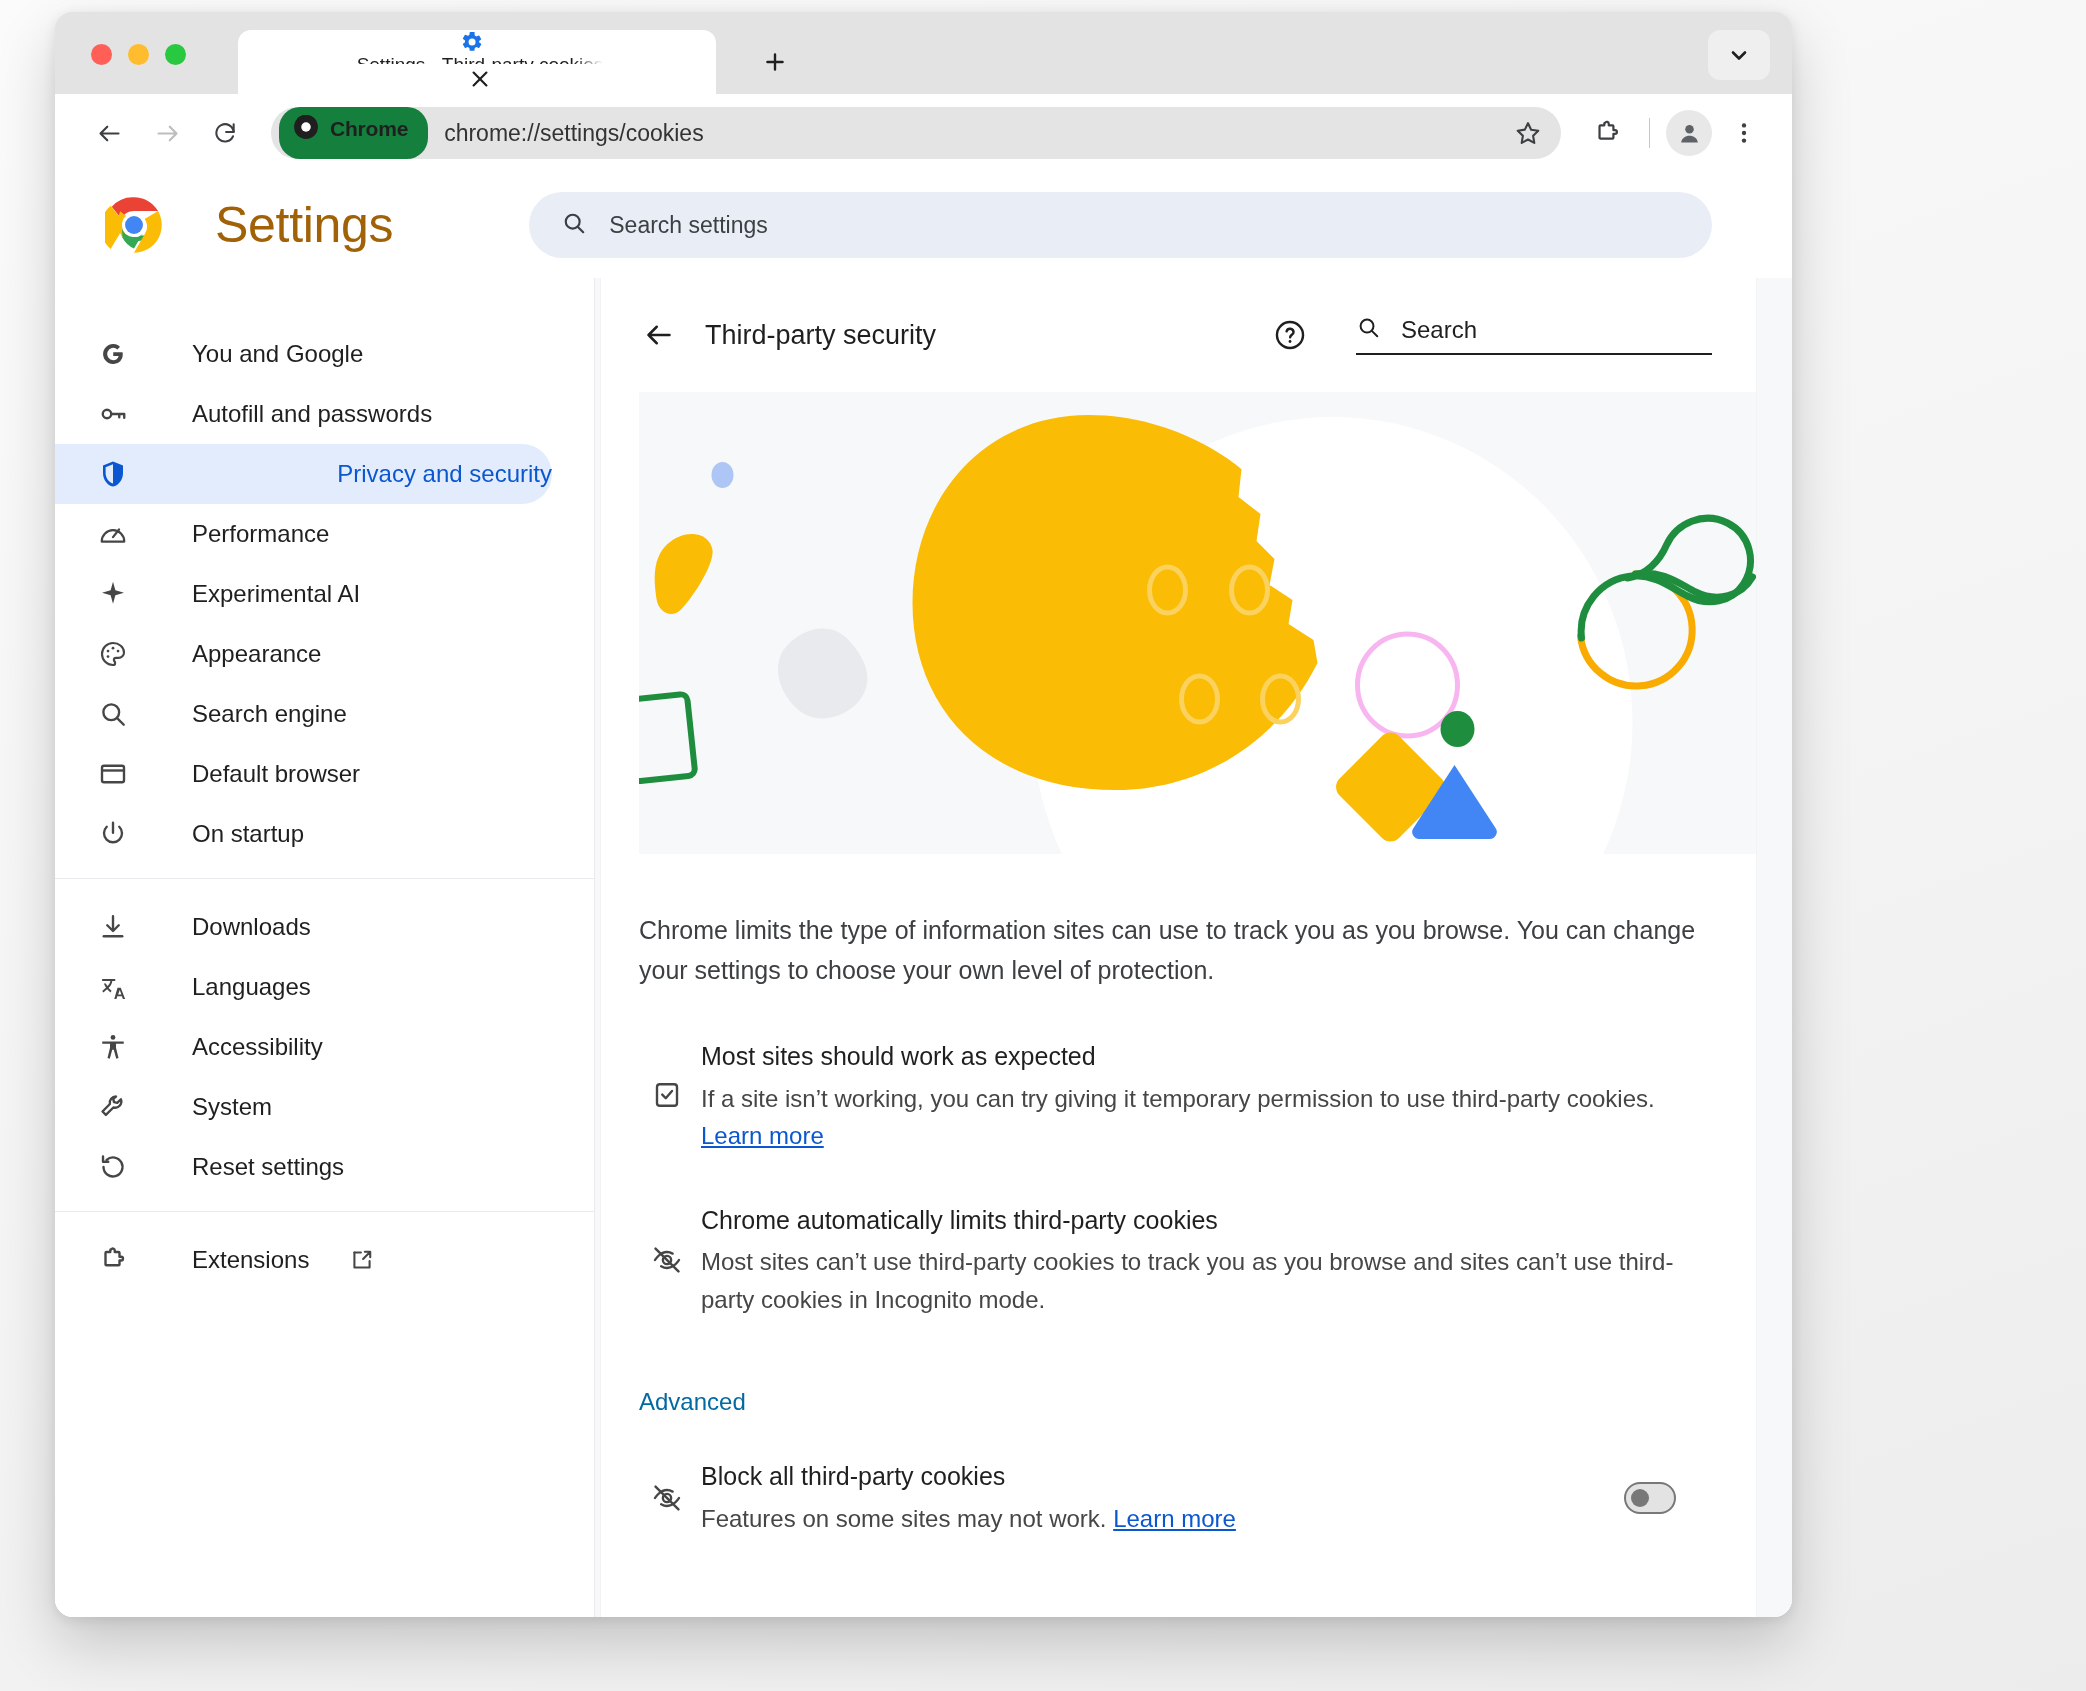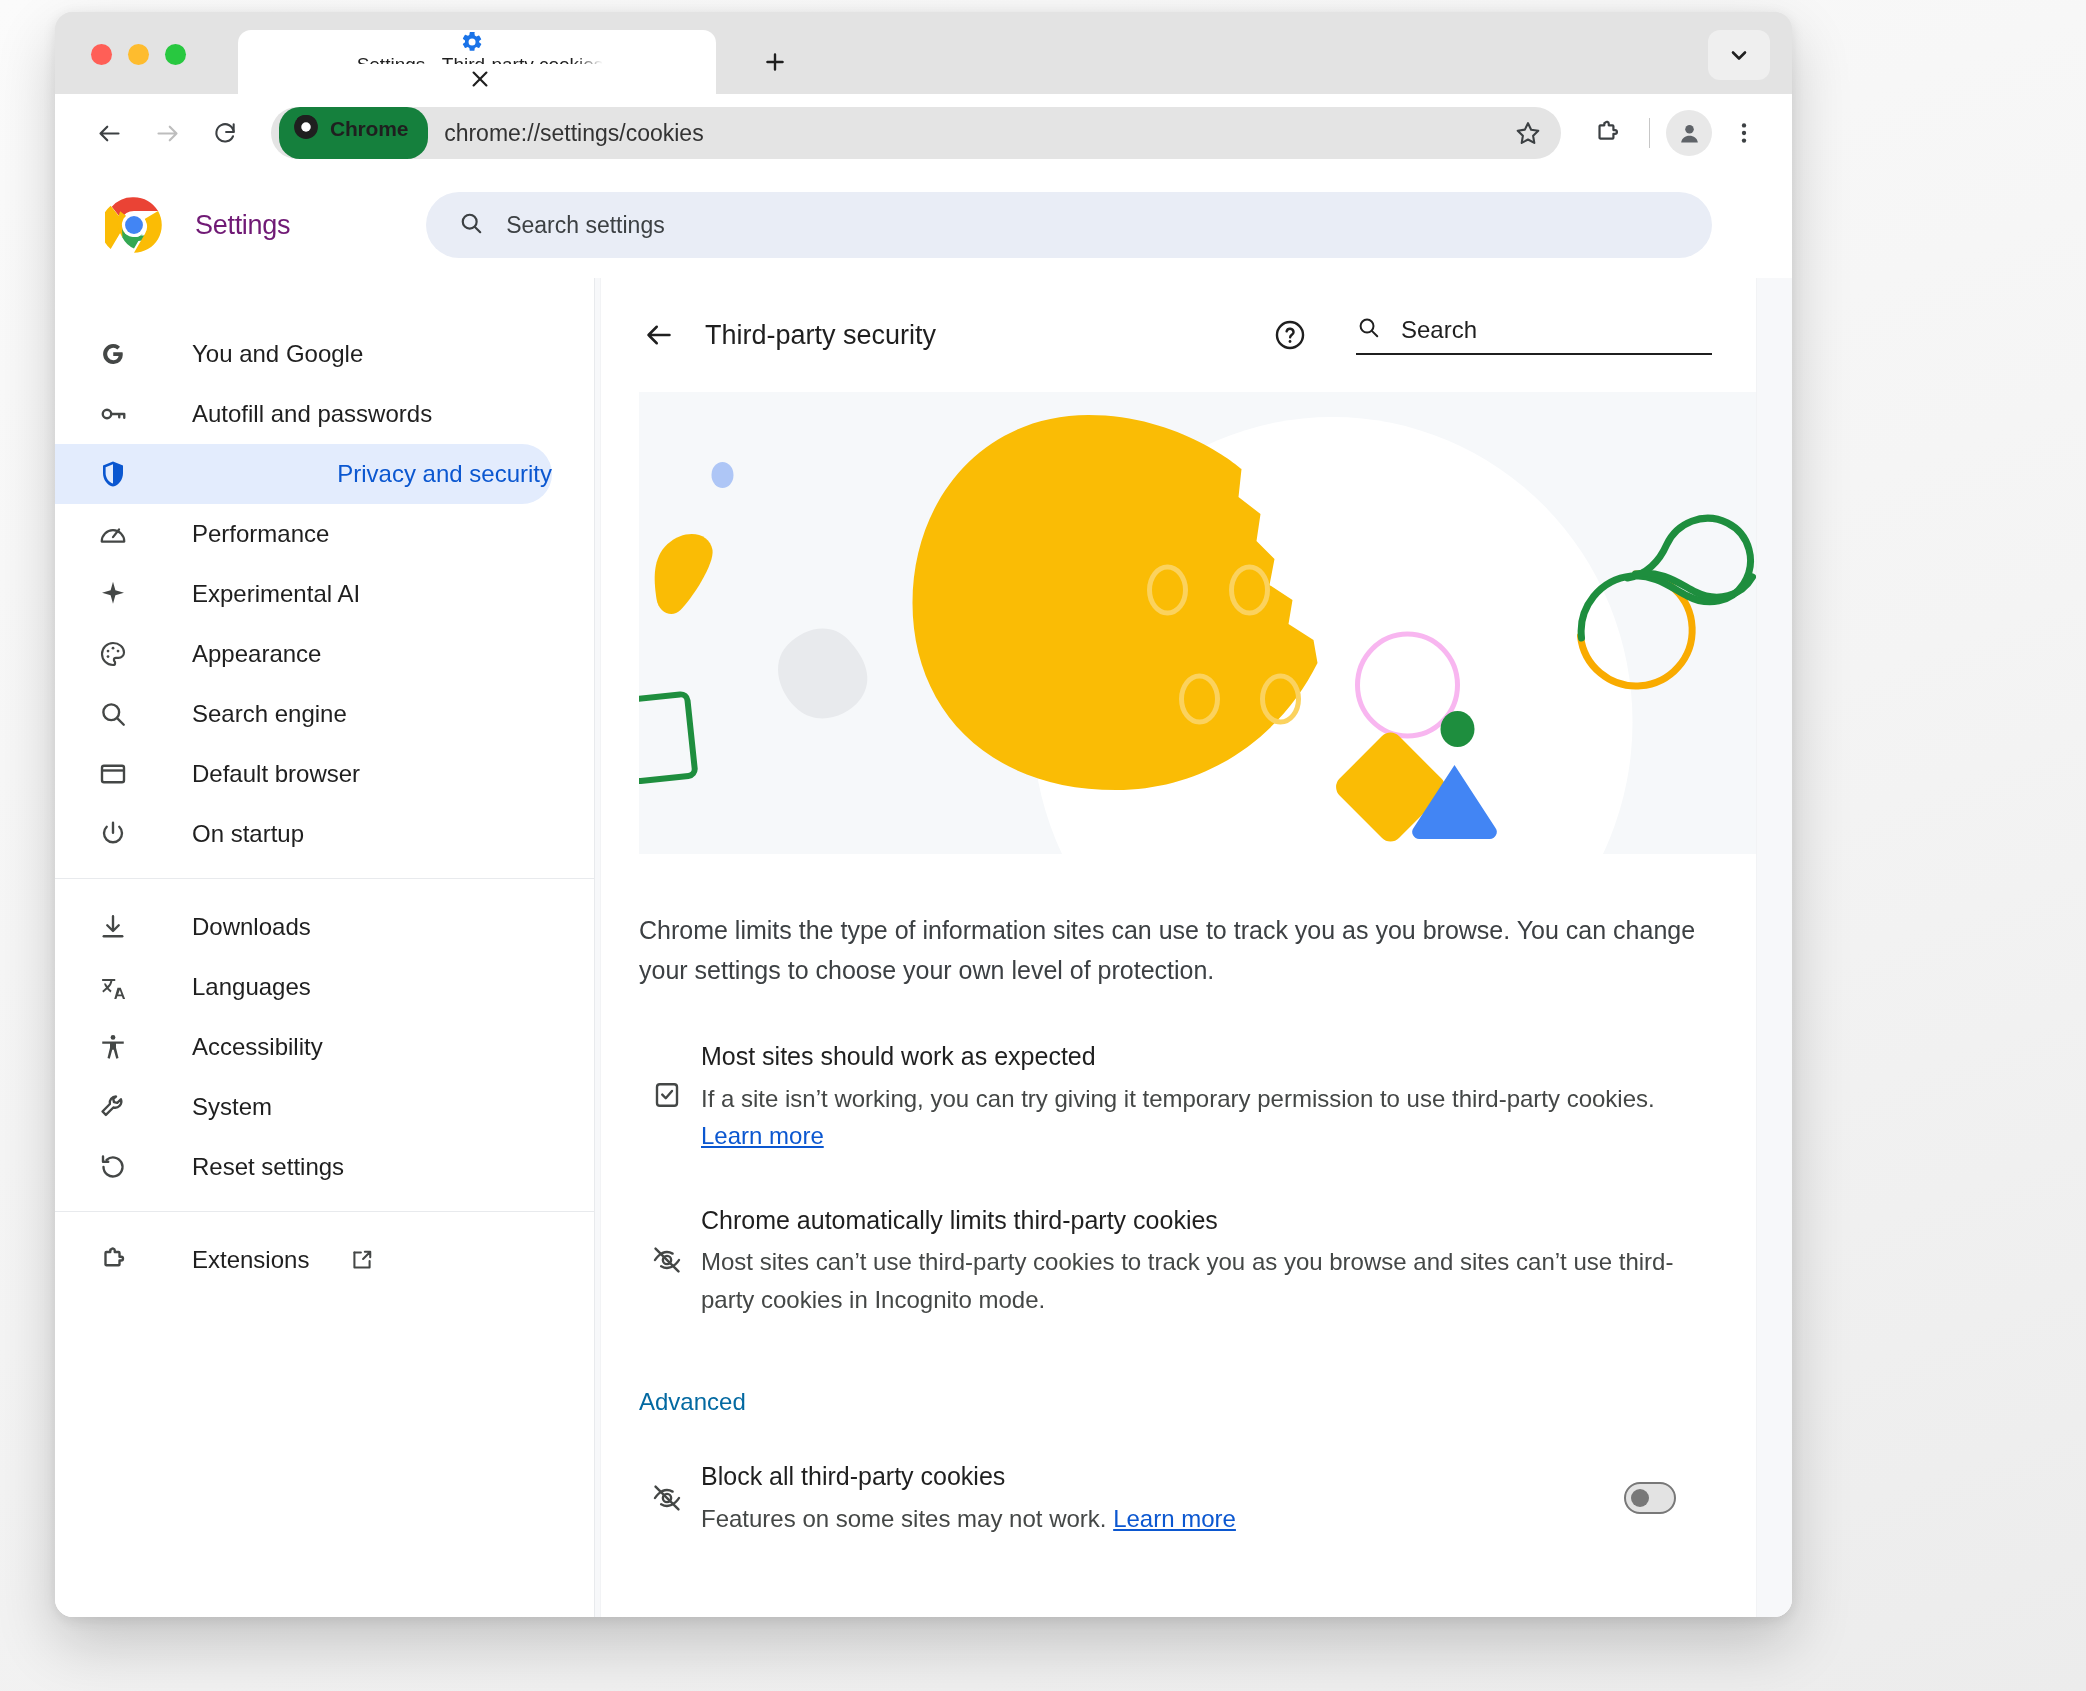--- a/index.html
+++ b/index.html
@@ -150,23 +150,23 @@
   }
   #settings-header {
     height: 106px;
     display: flex;
     align-items: center;
     padding-left: 50px;
     background: #ffffff;
   }
   #chrome-logo { width: 58px; height: 58px; flex: none; }
   #settings-title {
-    font-size: 27px;
-    color: #701a75;
-    margin-left: 32px;
+    font-size: 50px;
+    color: #a16207;
+    margin-left: 52px;
     letter-spacing: -.3px;
     flex: none;
   }
   #settings-search {
     margin-left: 136px;
     height: 66px;
     flex: 1;
     margin-right: 80px;
     background: #e9edf6;
     border-radius: 33px;

